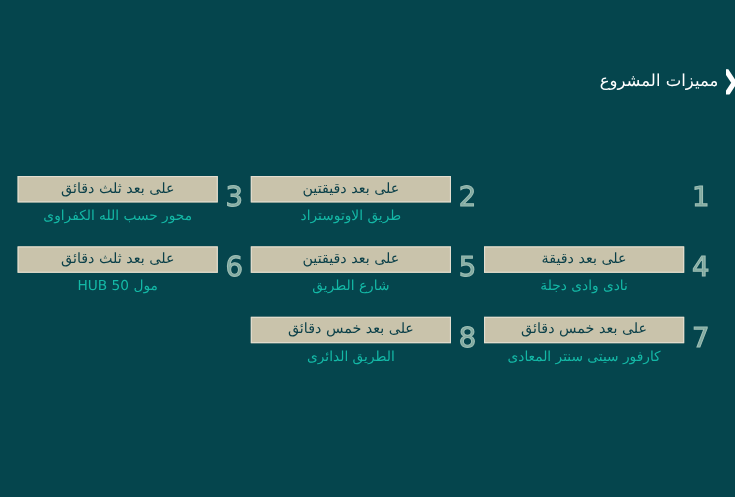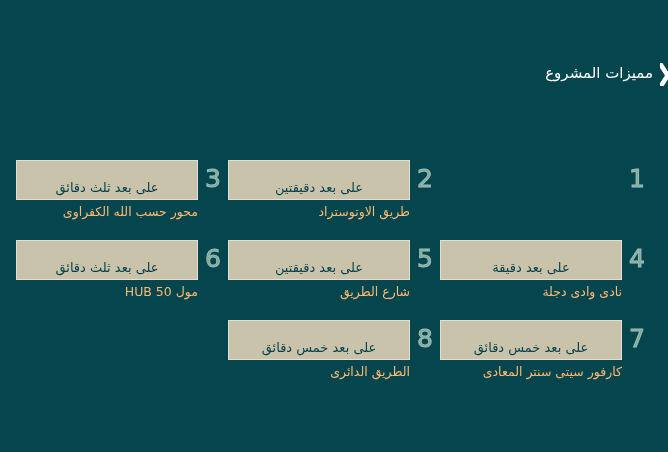--- a/index.html
+++ b/index.html
@@ -111,31 +111,32 @@
     min-width: 0;
   }
 
   .card-pill {
     background: #c9c3ab;
     border: 1px solid #e3ded0;
     color: #0a3f48;
     font-size: 13px;
     line-height: 17px;
     text-align: center;
-    padding: 18px 6px 3px 6px;
+    padding: 2px 6px 3px 6px;
     box-sizing: border-box;
     white-space: nowrap;
     overflow: hidden;
   }
 
   .card-sub {
     margin-top: 3px;
-    color: #fdba74;
+    color: #14b8a6;
     font-size: 12.5px;
     line-height: 17px;
+    text-align: center;
     white-space: nowrap;
     overflow: hidden;
   }
 </style>
 </head>
 <body>
 
 <div class="slide">
 
   <div class="header">

